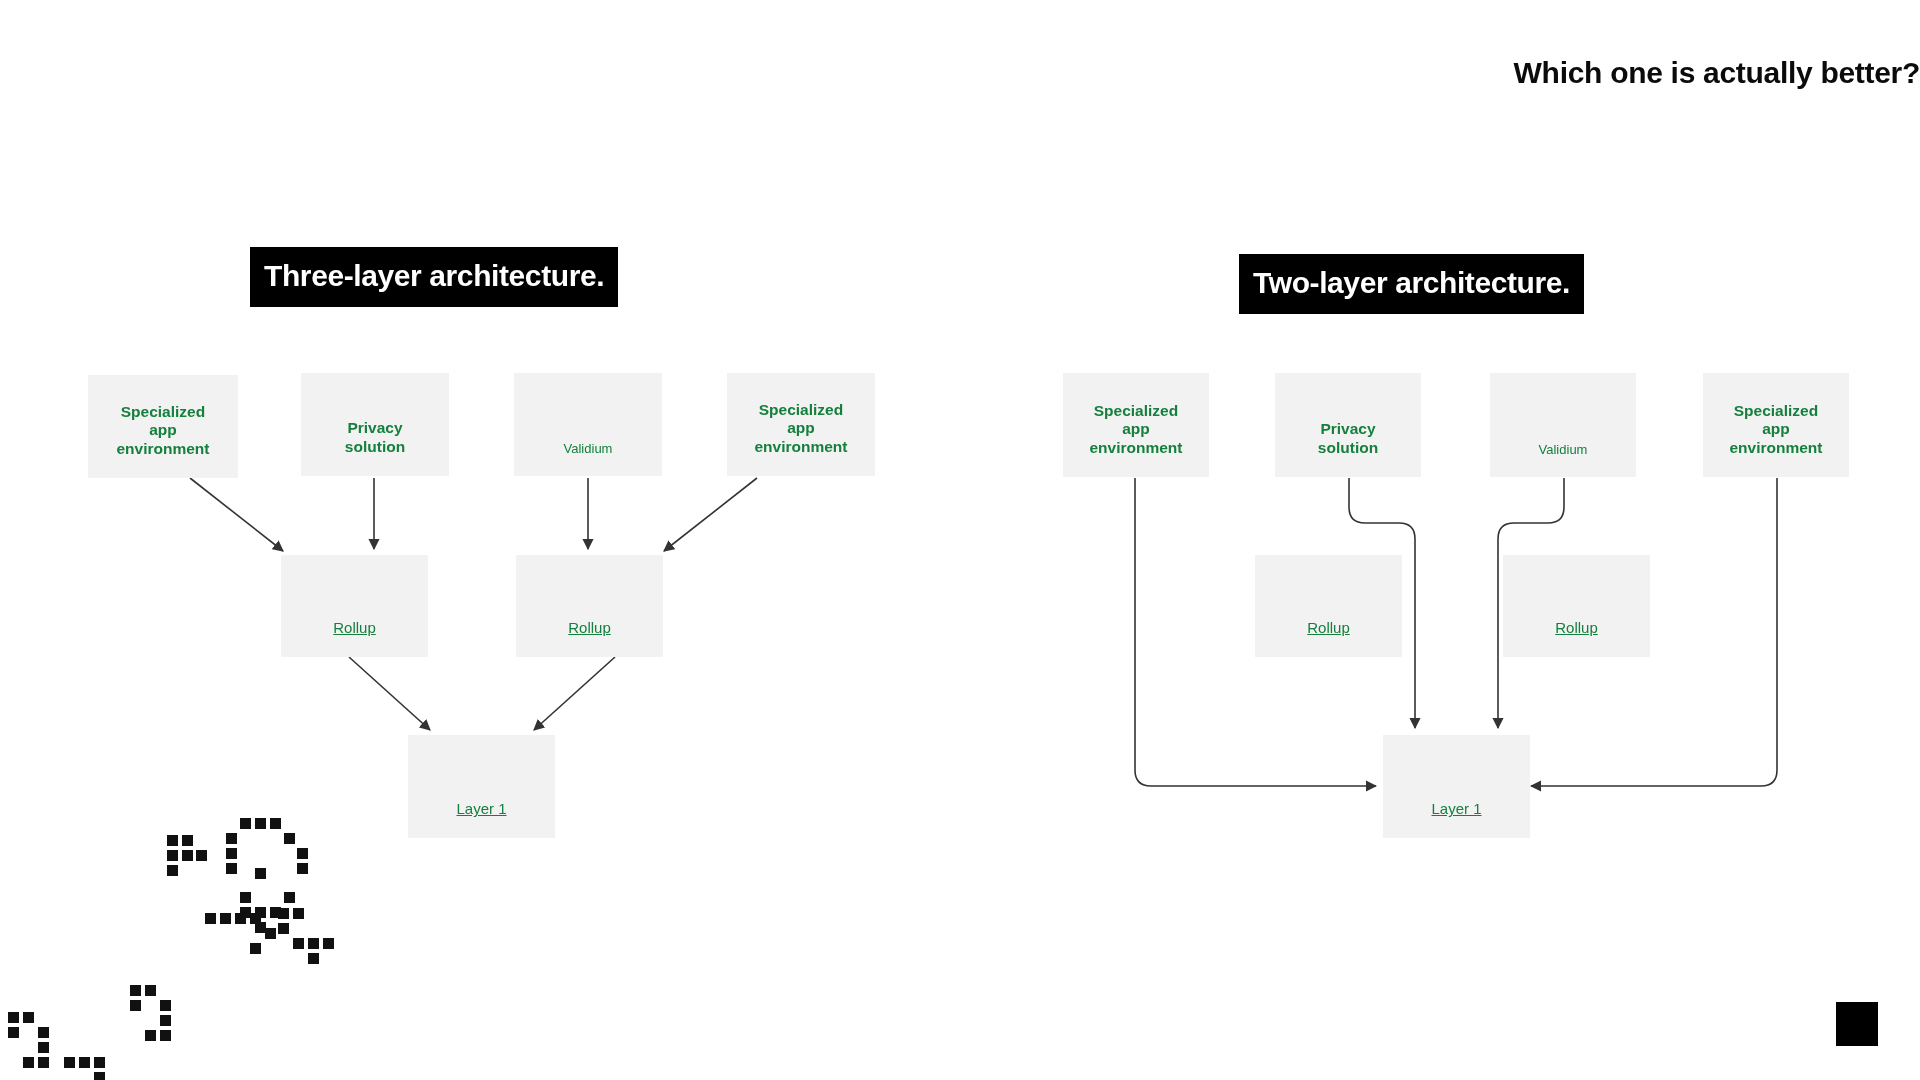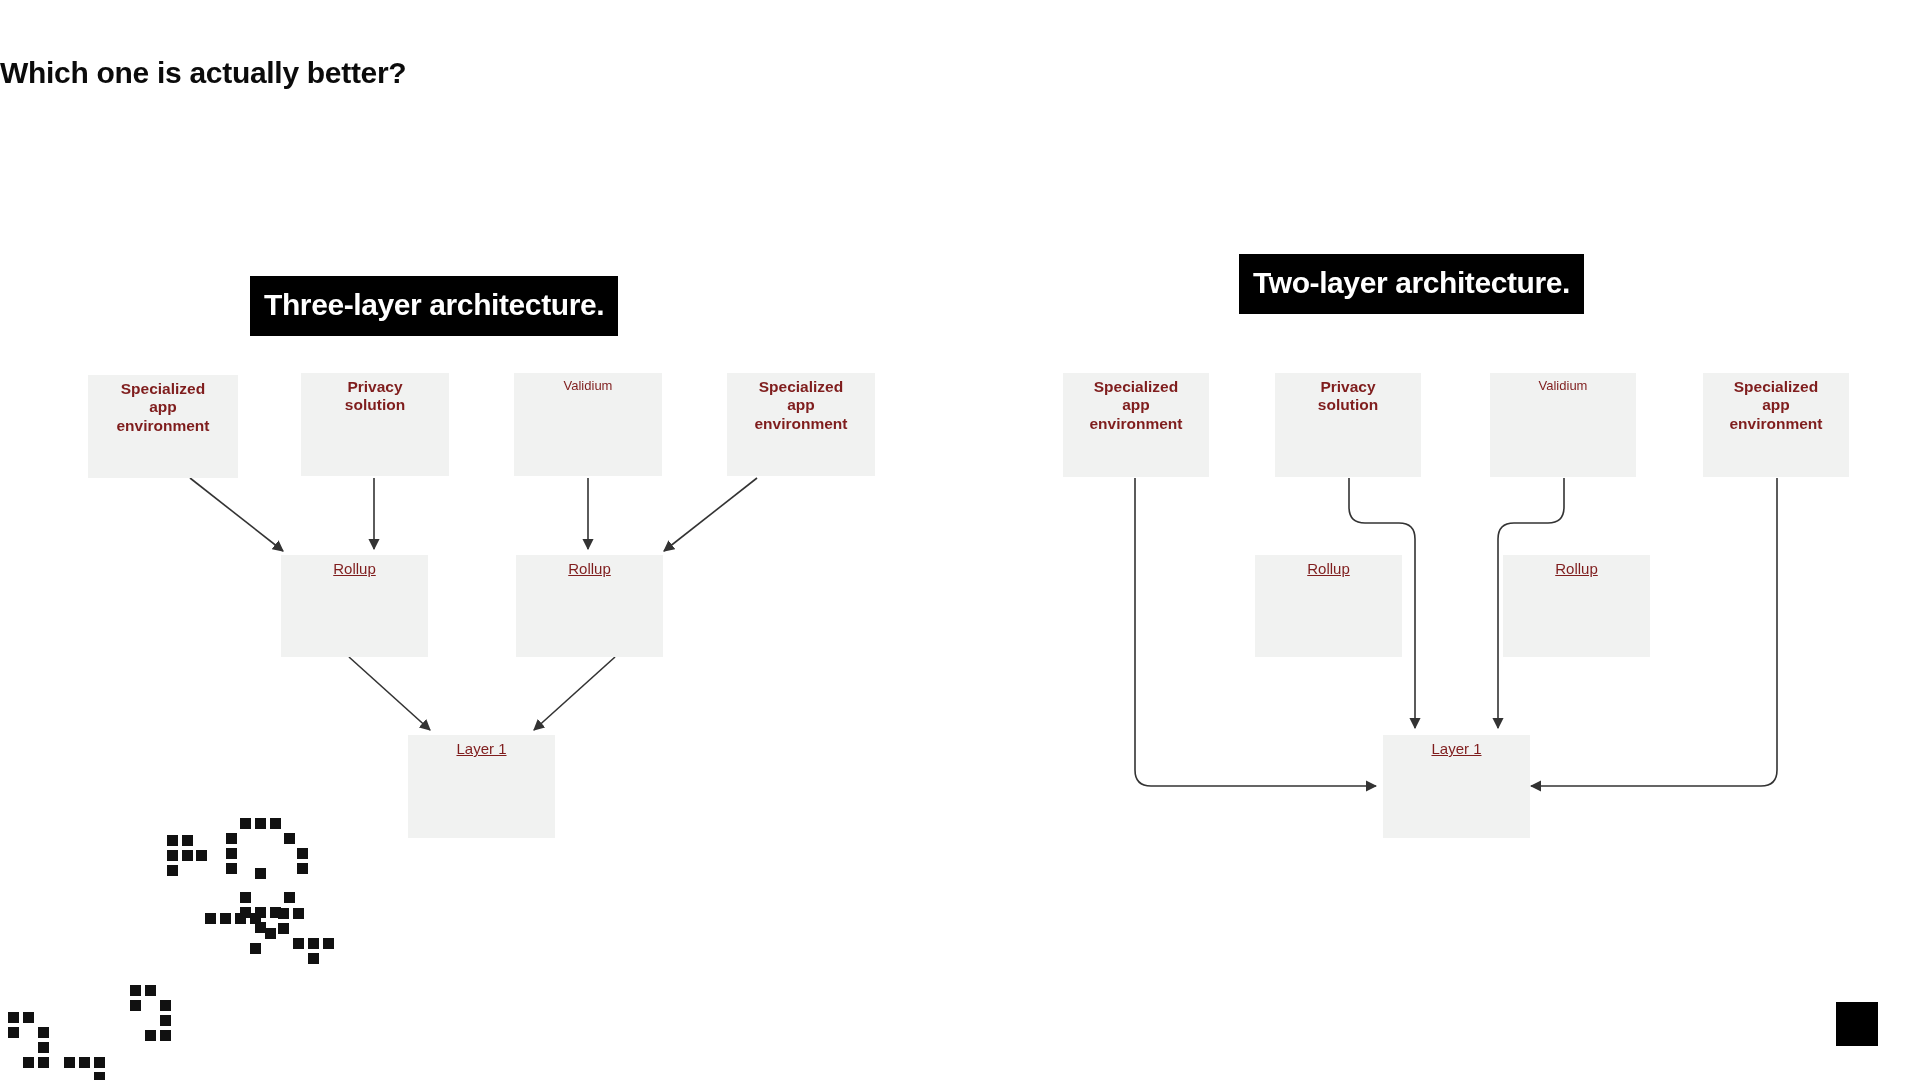--- a/index.html
+++ b/index.html
@@ -19,54 +19,54 @@
     background: #ffffff;
     overflow: hidden;
   }
 
   
   .page-title {
     position: absolute;
     left: 0;
     top: 56px;
     width: 1920px;
-    text-align: left;
+    text-align: right;
     font-size: 30px;
     font-weight: 700;
     letter-spacing: -0.3px;
     color: #0b0b0b;
   }
 
   
   .banner {
     position: absolute;
     background: #000000;
     color: #ffffff;
     font-size: 30px;
     font-weight: 700;
     letter-spacing: -0.4px;
     line-height: 1;
     padding: 14px 14px 16px 14px;
     white-space: nowrap;
   }
-  #banner-left  { left: 250px;  top: 247px; margin-top: 29px; }
+  #banner-left  { left: 250px;  top: 247px; }
   #banner-right { left: 1239px; top: 254px; }
 
   
   .node {
     position: absolute;
     background: #f1f2f1;
-    color: #7f1d1d;
+    color: #15803d;
     display: flex;
-    align-items: flex-start;
+    align-items: flex-end;
     justify-content: center;
     text-align: center;
     line-height: 1.18;
     box-sizing: border-box;
-    padding: 5px;
+    padding: 20px;
   }
   .node-label { display: block; }
 
   .node.multiline { font-size: 15.5px; font-weight: 700; }
   .node.single    { font-size: 13px; font-weight: 400; }
   .node.plain     { font-size: 15px; font-weight: 400; text-decoration: underline; }
 
   
   .wires {
     position: absolute;

